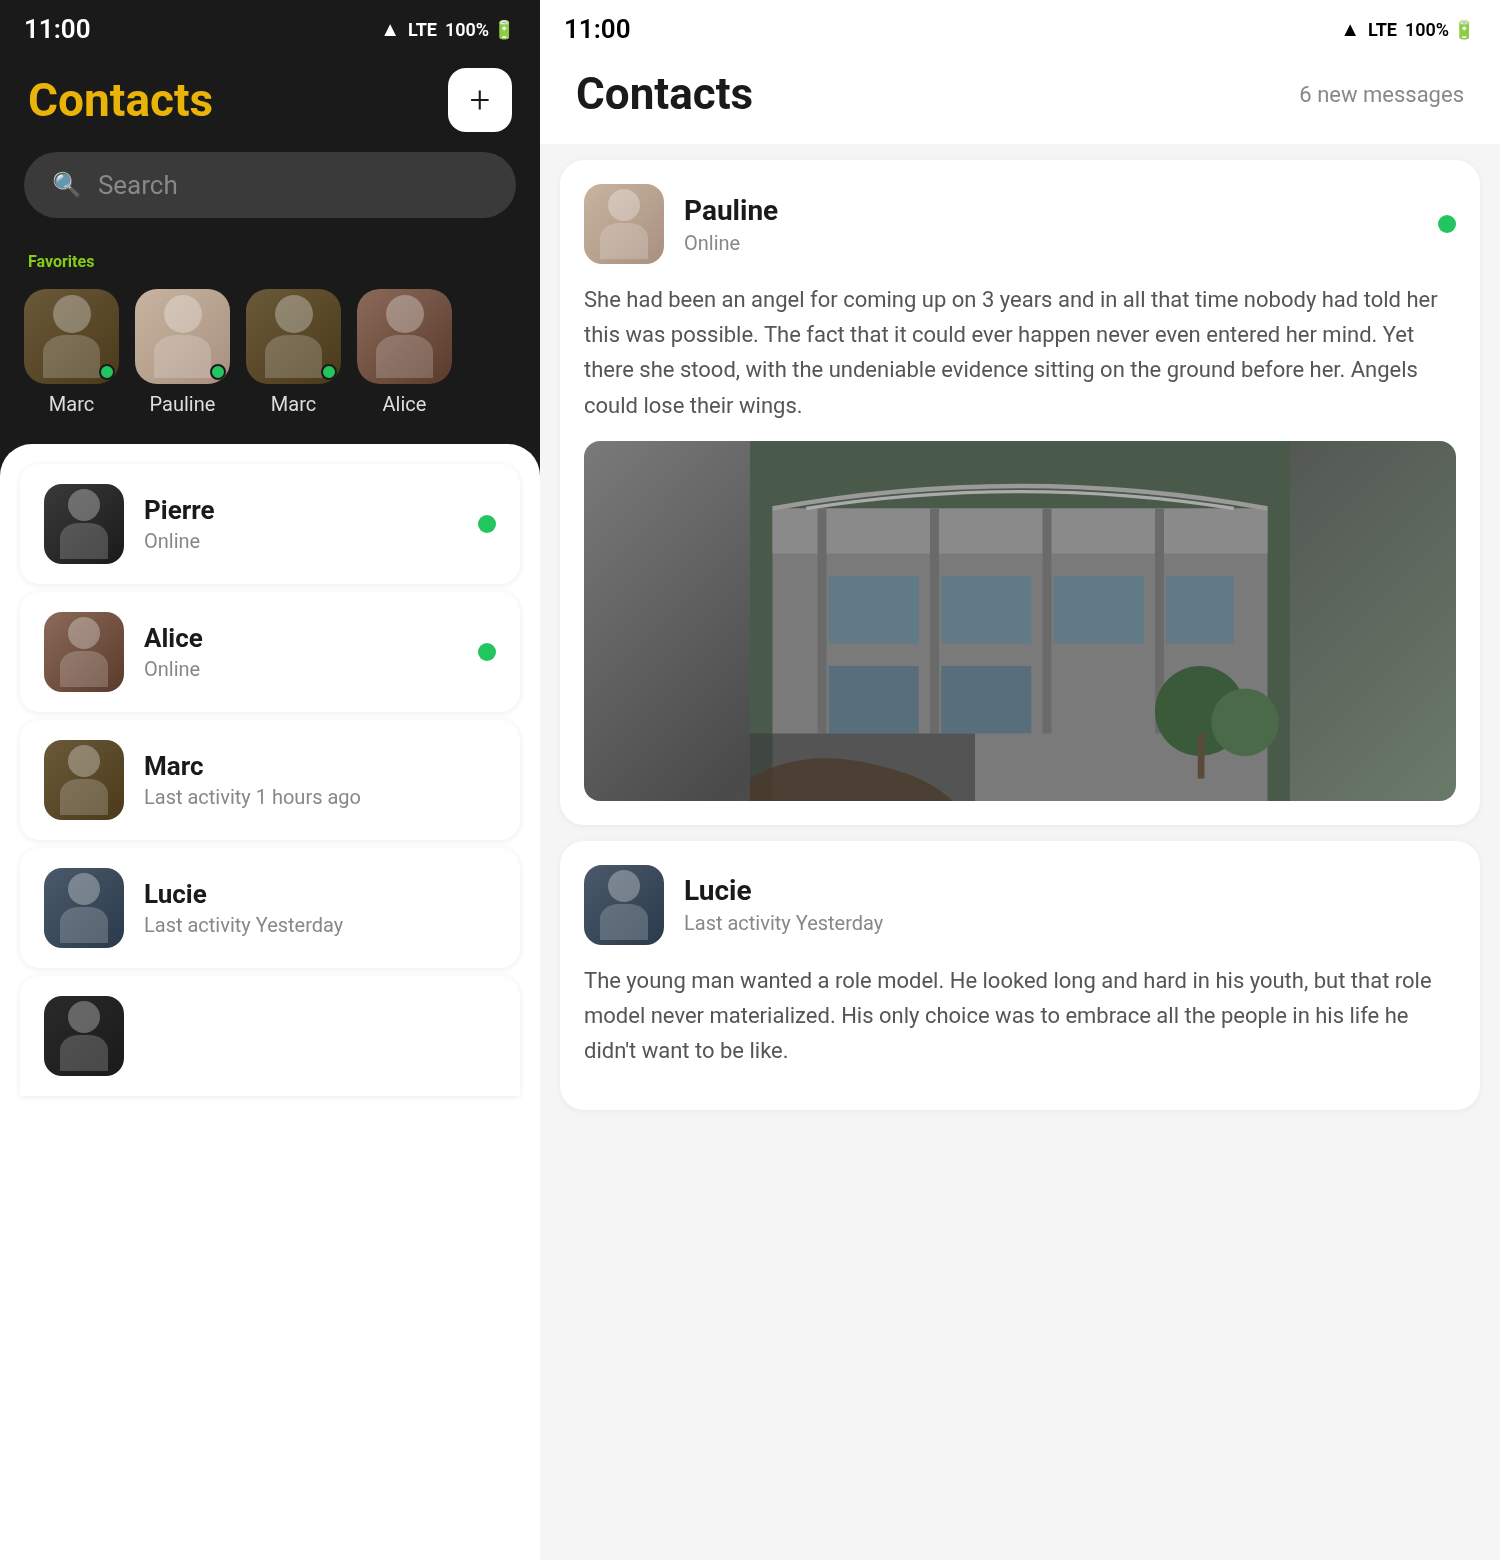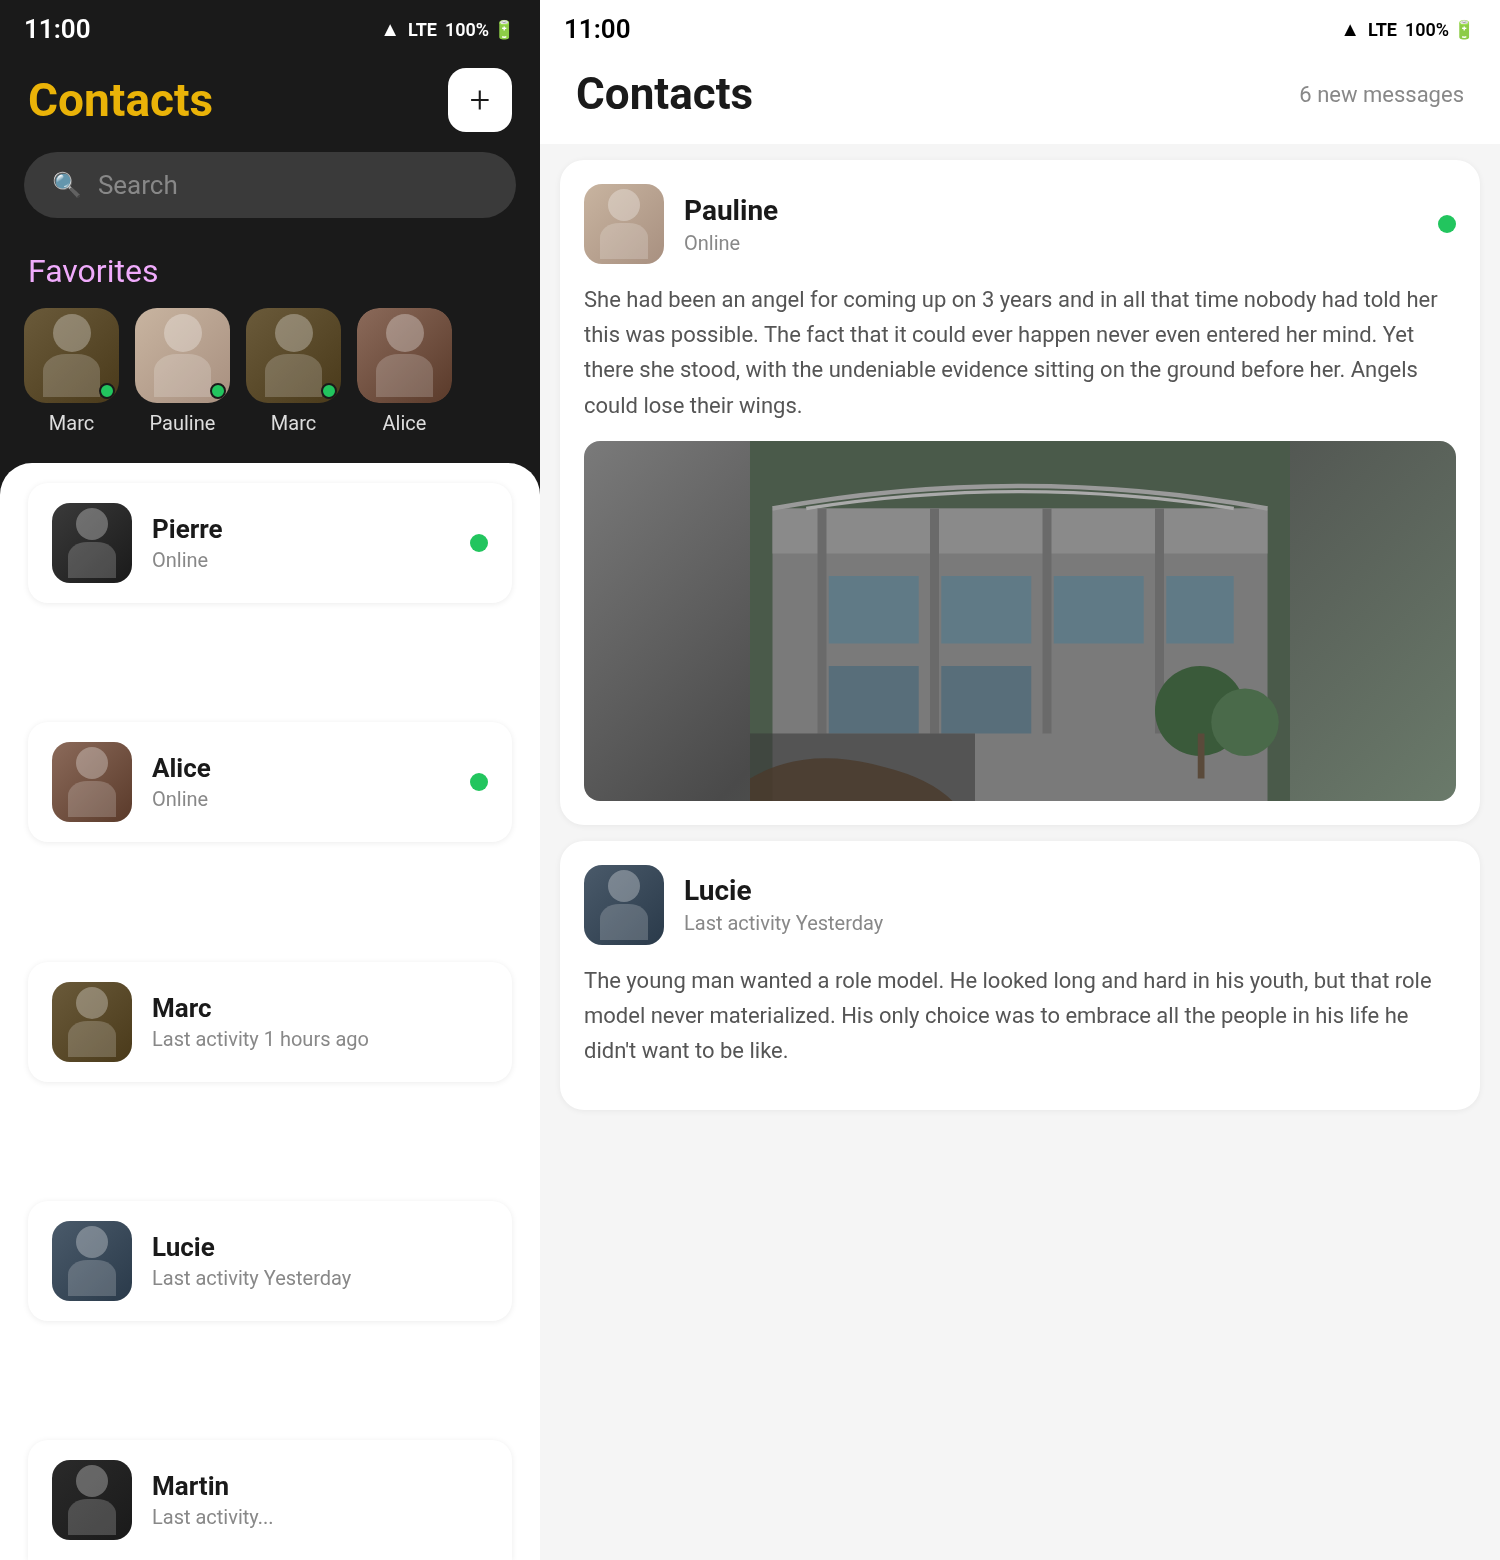--- a/index.html
+++ b/index.html
@@ -76,23 +76,23 @@
       padding: 18px 28px;
       gap: 16px;
     }
     .search-input-display {
       color: #888;
       font-size: 26px;
     }
 
     .section-label {
       padding: 10px 28px 18px;
-      font-size: 32px;
-      color: #f0abfc;
-      font-weight: 400;
+      font-size: 16px;
+      color: #84cc16;
+      font-weight: 700;
     }
 
     .favorites-row {
       display: flex;
       gap: 16px;
       padding: 0 24px 28px;
       overflow: hidden;
     }
     .favorite-item {
       display: flex;
@@ -122,26 +122,25 @@
     .favorite-name {
       font-size: 20px;
       color: #ddd;
     }
 
     
     .contacts-list {
       flex: 1;
       background: white;
       border-radius: 32px 32px 0 0;
-      padding: 20px 28px 0;
+      padding: 20px 20px 0;
       overflow-y: auto;
       display: flex;
       flex-direction: column;
       gap: 8px;
-      justify-content: space-between;
     }
     .contact-card {
       background: white;
       border-radius: 20px;
       padding: 20px 24px;
       display: flex;
       align-items: center;
       gap: 20px;
       box-shadow: 0 1px 6px rgba(0,0,0,0.08);
       cursor: pointer;
@@ -441,24 +440,20 @@
         <div class="contact-status">Last activity Yesterday</div>
       </div>
     </div>
 
     <div class="contact-card" style="border-radius:20px 20px 0 0;margin-bottom:0;">
       <div class="contact-avatar av-martin">
         <div class="person-silhouette">
             <div class="person-head"></div>
             <div class="person-body"></div>
           </div>
-      </div>
-      <div class="contact-info">
-        <div class="contact-name">Martin</div>
-        <div class="contact-status">Last activity...</div>
       </div>
     </div>
 
   </div>
 </div>
 
 <div class="right-panel">
 
   <div class="right-status-bar" style="background:#fff;">
     <span>11:00</span>

